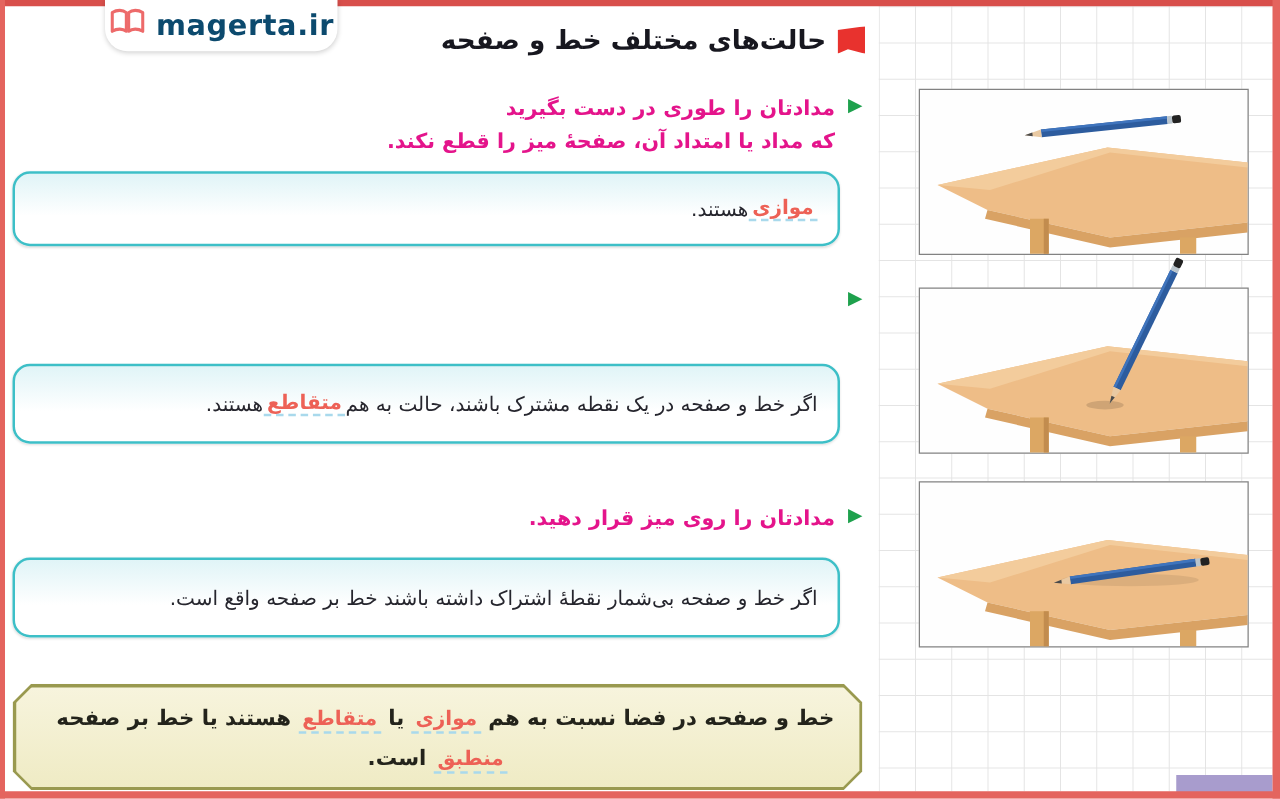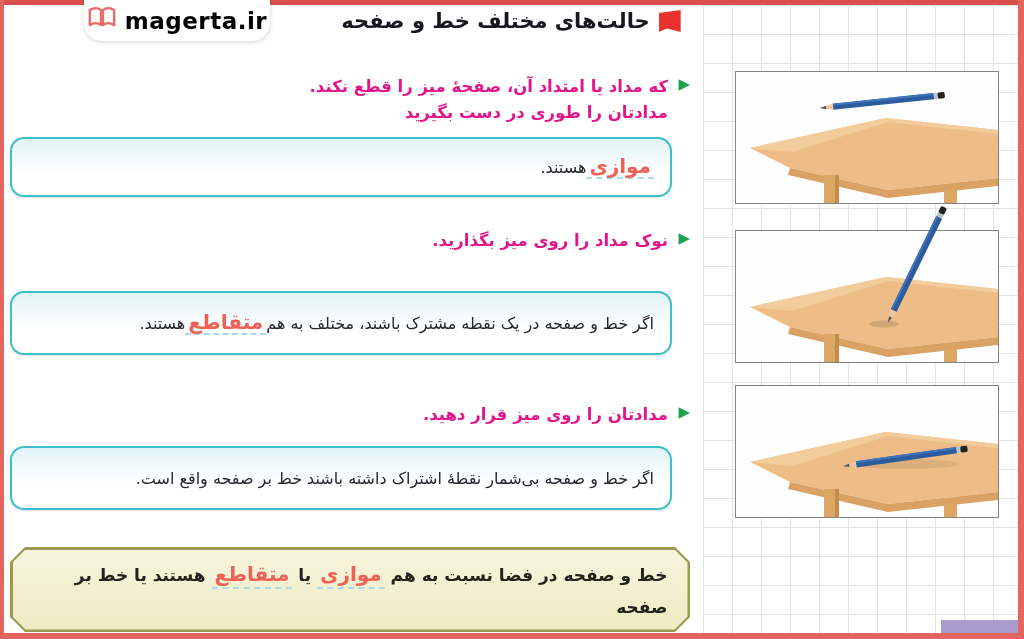--- a/index.html
+++ b/index.html
@@ -16,26 +16,26 @@
   .edge-right{right:0;top:0;width:6px;height:639px;}
 
   
   .logo-card{
     position:absolute;left:84px;top:0;width:186px;height:41px;z-index:6;
     background:#ffffff;border-radius:0 0 18px 18px;
     box-shadow:0 1px 4px rgba(0,0,0,.18);
     display:flex;align-items:center;justify-content:center;gap:8px;
     cursor:pointer;
   }
-  .logo-text{color:#000000;font-size:23px;font-weight:bold;letter-spacing:.5px;}
+  .logo-text{color:#0c4a6e;font-size:23px;font-weight:bold;letter-spacing:.5px;}
 
   
   .title-row{
-    position:absolute;left:330px;top:3px;width:362px;height:36px;z-index:6;
-    display:flex;align-items:center;gap:9px;direction:rtl;justify-content:center;
+    position:absolute;left:330px;top:14px;width:362px;height:36px;z-index:6;
+    display:flex;align-items:center;gap:9px;direction:rtl;
   }
   .flag-icon{
     width:22px;height:22px;background:#e8322e;flex:0 0 auto;
     clip-path:polygon(0 14%,100% 0,100% 100%,38% 84%,0 100%);
   }
   .page-title{font-size:21px;font-weight:bold;color:#17171f;white-space:nowrap;}
 
   
   .instr{
     position:absolute;left:0;width:692px;direction:rtl;text-align:right;
@@ -50,21 +50,21 @@
   .rulebox{
     position:absolute;left:10px;width:662px;box-sizing:border-box;
     border:2.5px solid #3dbfc7;border-radius:14px;
     background:linear-gradient(180deg,#e0f4f7 0%,#ffffff 60%);
     box-shadow:0 1px 2px rgba(0,0,0,.13);
     direction:rtl;text-align:right;padding:0 16px;
     display:flex;align-items:center;white-space:nowrap;
     font-size:16px;color:#26262e;
   }
   .hl{
-    color:#ed6156;font-weight:bold;font-size:20px;line-height:1;
+    color:#ed6156;font-weight:bold;font-size:16px;line-height:1;
     border-bottom:2px dashed #a9d9ec;padding:0 3px 1px 3px;
   }
 
   
   .summary-outer{
     position:absolute;left:10px;top:547px;width:680px;height:85px;
     background:#99994f;
     clip-path:polygon(15px 0,665px 0,680px 15px,680px 70px,665px 85px,15px 85px,0 70px,0 15px);
   }
   .summary-inner{
@@ -117,36 +117,35 @@
   <span class="logo-text">magerta.ir</span>
 </div>
 
 <div class="title-row">
   <span class="flag-icon"></span>
   <span class="page-title">حالت‌های مختلف خط و صفحه</span>
 </div>
 
 <div class="instr" style="top:74px;">
   <span class="tri">▶</span>
+  <div>مدادتان را طوری در دست بگیرید</div>
   <div>که مداد یا امتداد آن، صفحهٔ میز را قطع نکند.</div>
-  <div>مدادتان را طوری در دست بگیرید</div>
 </div>
 
 <div class="rulebox" style="top:137px;height:60px;">
     <span class="hl">موازی</span>
     <span> هستند.</span>
 </div>
 
 <div class="instr" style="top:228px;">
   <span class="tri">▶</span>
-  <div>نوک مداد را روی میز بگذارید.</div>
 </div>
 
 <div class="rulebox" style="top:291px;height:64px;">
-  <span>اگر خط و صفحه در یک نقطه مشترک باشند، مختلف به هم </span>
+  <span>اگر خط و صفحه در یک نقطه مشترک باشند، حالت به هم </span>
     <span class="hl">متقاطع</span>
     <span> هستند.</span>
 </div>
 
 <div class="instr" style="top:402px;">
   <span class="tri">▶</span>
   <div>مدادتان را روی میز قرار دهید.</div>
 </div>
 
 <div class="rulebox" style="top:446px;height:64px;align-items:center;">

